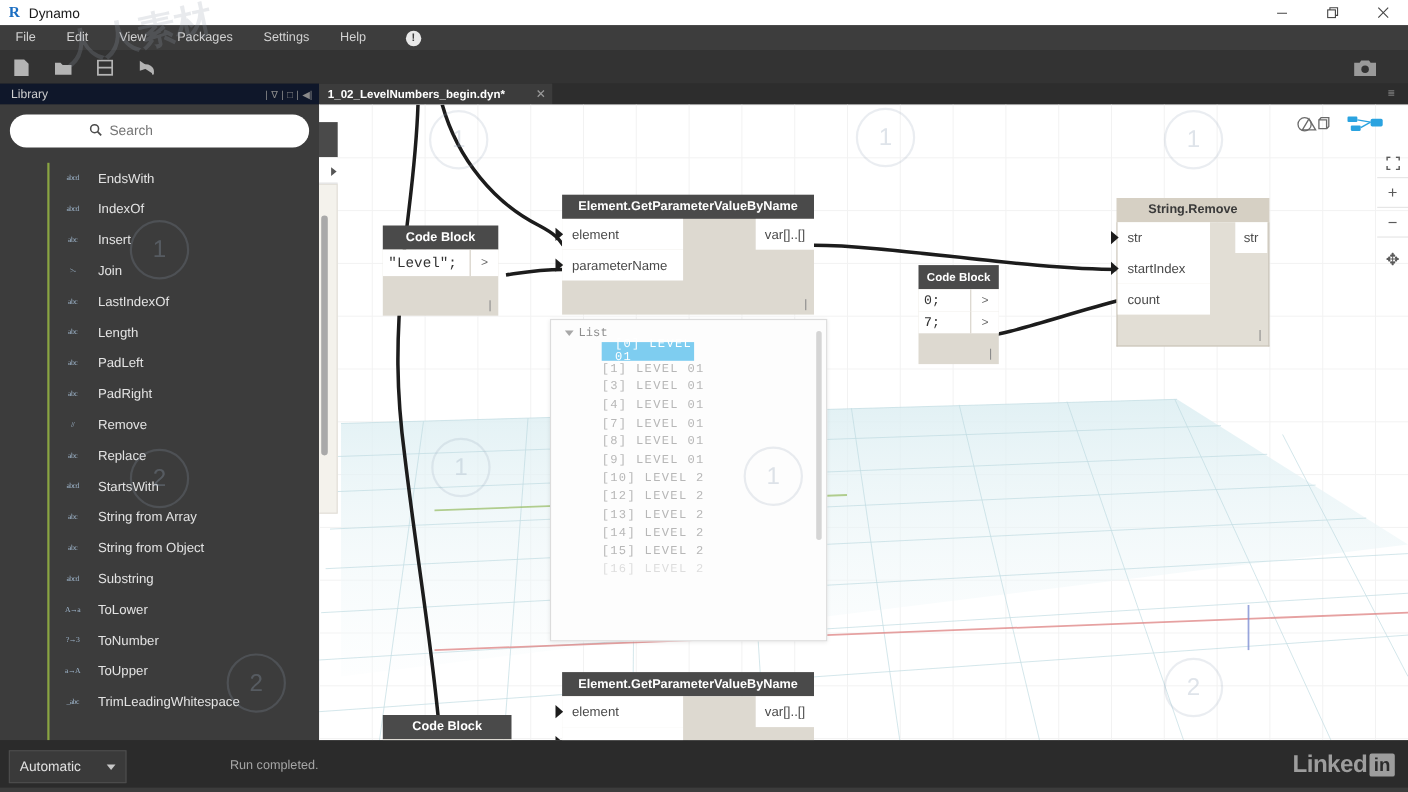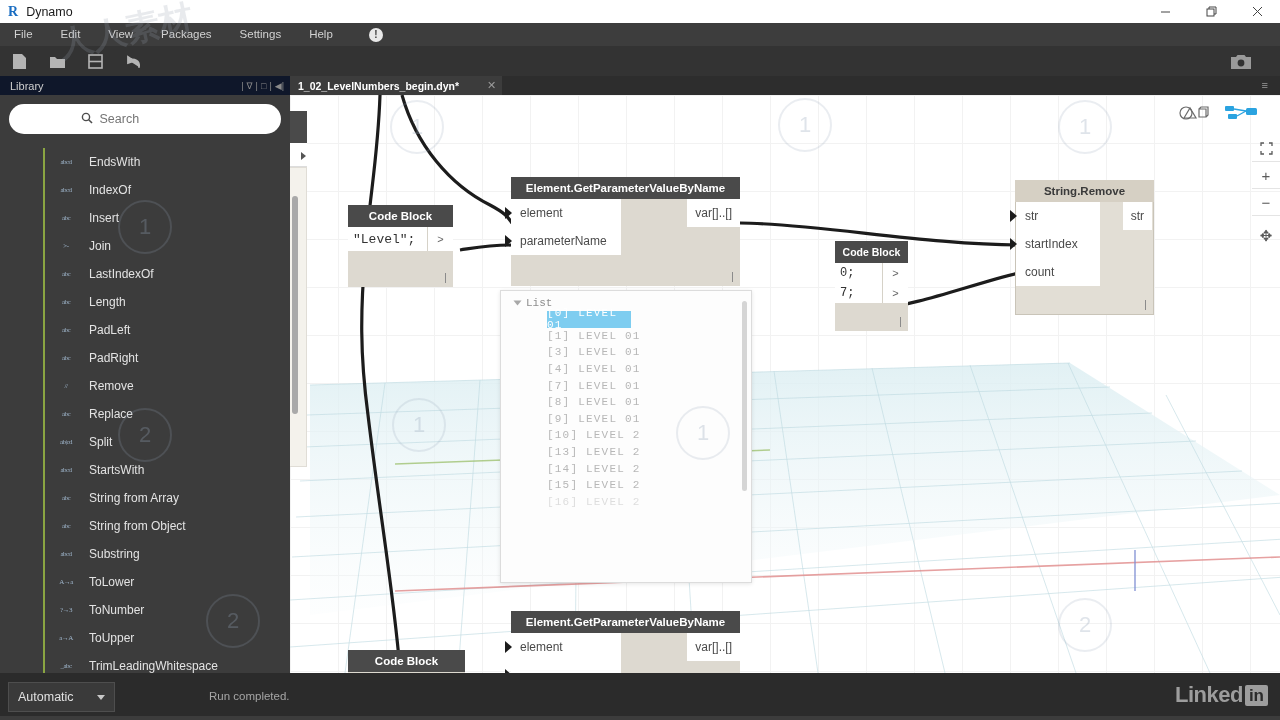--- a/index.html
+++ b/index.html
@@ -198,21 +198,21 @@
     border-top: 4px solid transparent; border-bottom: 4px solid transparent;
     transform: rotate(90deg);
   }
   .list-row {
     height: 16.6px; padding-left: 46px; color: #b7b7b7; font-size: 11px;
     font-family: "Liberation Mono", monospace; letter-spacing: 1.2px;
     display: flex; align-items: center;
   }
   .list-row.sel {
     background: #7ecdf0; color: #ffffff; width: 84px; margin-left: 46px;
-    padding-left: 0;
+    padding-left: 12px;
   }
   #list-scrollbar {
     position: absolute; right: 4px; top: 10px; width: 5px; height: 190px;
     background: #d5d5d5; border-radius: 3px;
   }
 
   
   #edge-node { position: absolute; left: -5px; top: 16px; width: 22px; }
   #edge-node-head { height: 32px; background: #4a4a4a; }
   #edge-node-body { height: 24px; background: #fff; border-bottom: 1px solid #ddd; position: relative; }
@@ -407,24 +407,20 @@
       <span class="lib-ico">abc</span>
       <span class="lib-label">PadRight</span>
     </div>
     <div class="lib-item">
       <span class="lib-ico red">//</span>
       <span class="lib-label">Remove</span>
     </div>
     <div class="lib-item">
       <span class="lib-ico">abc</span>
       <span class="lib-label">Replace</span>
-    </div>
-    <div class="lib-item">
-      <span class="lib-ico">ab|cd</span>
-      <span class="lib-label">Split</span>
     </div>
     <div class="lib-item">
       <span class="lib-ico">abcd</span>
       <span class="lib-label">StartsWith</span>
     </div>
     <div class="lib-item">
       <span class="lib-ico">abc</span>
       <span class="lib-label">String from Array</span>
     </div>
     <div class="lib-item">
@@ -628,20 +624,21 @@
       <span>List</span>
     </div>
     <div class="list-row sel">[0] LEVEL 01</div>
     <div class="list-row">[1] LEVEL 01</div>
     <div class="list-row">[3] LEVEL 01</div>
     <div class="list-row">[4] LEVEL 01</div>
     <div class="list-row">[7] LEVEL 01</div>
     <div class="list-row">[8] LEVEL 01</div>
     <div class="list-row">[9] LEVEL 01</div>
     <div class="list-row">[10] LEVEL 2</div>
+    <div class="list-row">[12] LEVEL 2</div>
     <div class="list-row">[13] LEVEL 2</div>
     <div class="list-row">[14] LEVEL 2</div>
     <div class="list-row">[15] LEVEL 2</div>
     <div class="list-row" style="opacity:.45">[16] LEVEL 2</div>
     <div id="list-scrollbar"></div>
   </div>
 
 </div>
 
 <div class="wm" style="left:58px;  top:8px;   transform:rotate(-12deg)">人人素材</div>

